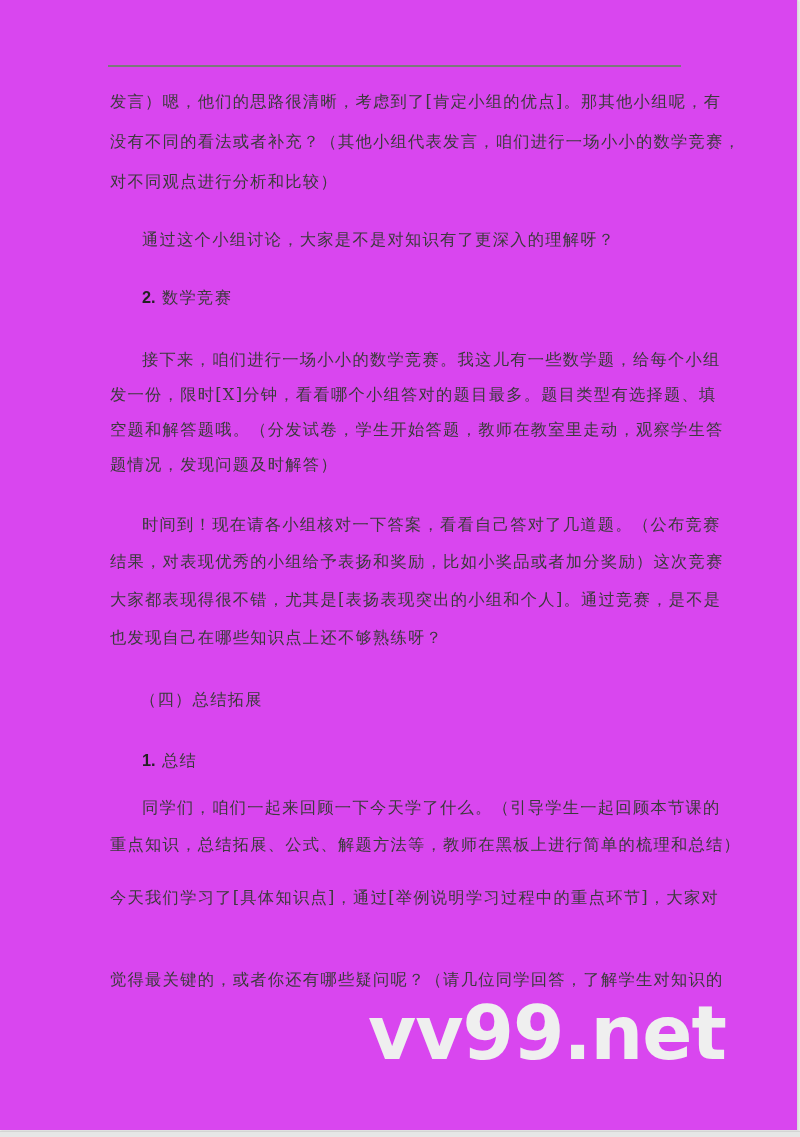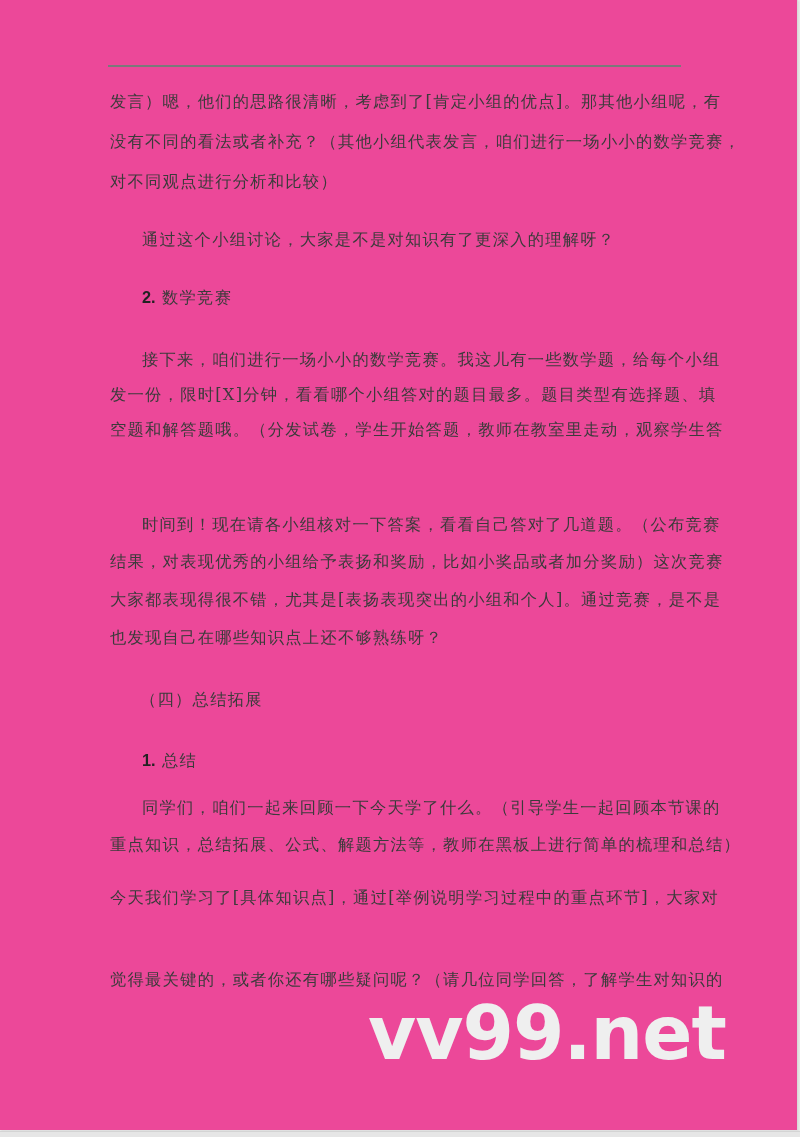--- a/index.html
+++ b/index.html
@@ -14,21 +14,21 @@
       overflow: hidden;
       font-family: "DejaVu Serif", "Liberation Serif", serif;
       color: #3a3a3a;
     }
     .page {
       position: absolute;
       left: 0;
       top: 0;
       width: 797px;
       height: 1130px;
-      background: #ec4899;
+      background: #d946ef;
       border-right: 1px solid #d8d8d8;
       box-shadow: 1px 1px 2px rgba(0,0,0,0.08);
     }
     .header-rule {
       position: absolute;
       left: 108px;
       top: 65px;
       width: 573px;
       height: 2px;
       background: #7a7a7a;
@@ -79,20 +79,21 @@
   <div class="line indent" style="top:230px">通过这个小组讨论，大家是不是对知识有了更深入的理解呀？</div>
 
   <div class="line indent" style="top:287px">
     <span class="heading-num">2.</span>
     <span>数学竞赛</span>
   </div>
 
   <div class="line indent" style="top:350px">接下来，咱们进行一场小小的数学竞赛。我这儿有一些数学题，给每个小组</div>
   <div class="line" style="top:385px">发一份，限时[X]分钟，看看哪个小组答对的题目最多。题目类型有选择题、填</div>
   <div class="line" style="top:420px">空题和解答题哦。（分发试卷，学生开始答题，教师在教室里走动，观察学生答</div>
+  <div class="line" style="top:455px">题情况，发现问题及时解答）</div>
 
   <div class="line indent" style="top:515px">时间到！现在请各小组核对一下答案，看看自己答对了几道题。（公布竞赛</div>
   <div class="line" style="top:552px">结果，对表现优秀的小组给予表扬和奖励，比如小奖品或者加分奖励）这次竞赛</div>
   <div class="line" style="top:590px">大家都表现得很不错，尤其是[表扬表现突出的小组和个人]。通过竞赛，是不是</div>
   <div class="line" style="top:628px">也发现自己在哪些知识点上还不够熟练呀？</div>
 
   <div class="line" style="top:690px; left:140px">（四）总结拓展</div>
 
   <div class="line indent" style="top:750px">
     <span class="heading-num">1.</span>

